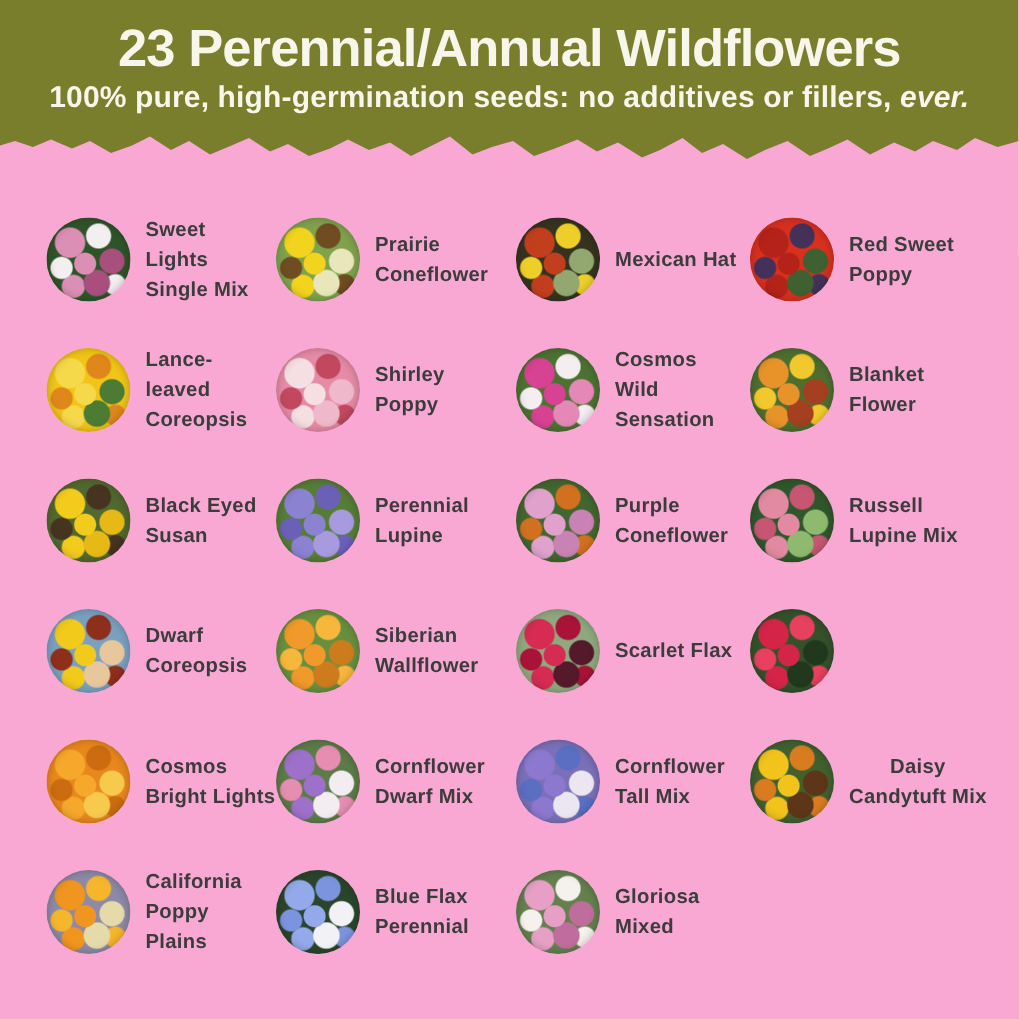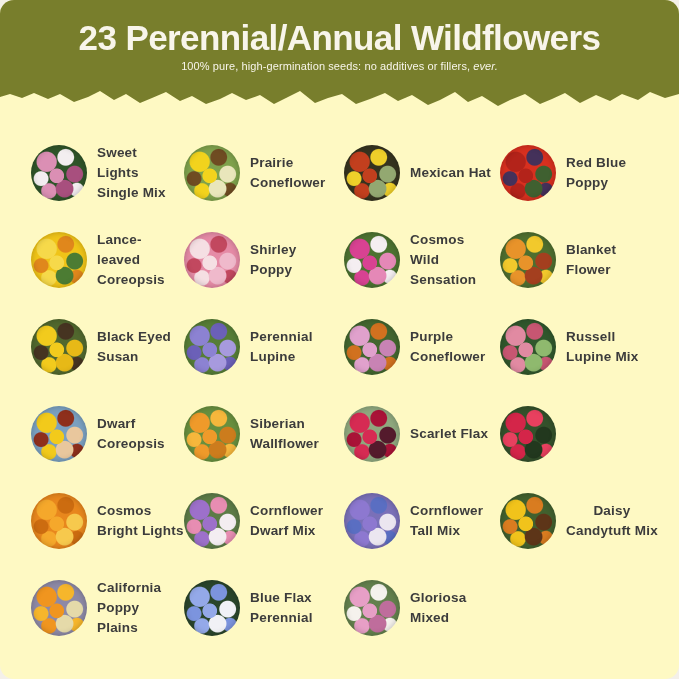--- a/index.html
+++ b/index.html
@@ -1,31 +1,31 @@
 <!DOCTYPE html>
 <html><head>
 <meta charset="utf-8">
 <style>
   html,body{margin:0;padding:0;}
   body{font-family:"Liberation Sans","DejaVu Sans",sans-serif;}
   .page{width:679px;height:679px;overflow:hidden;position:relative;}
   .hero{height:86px;text-align:center;display:flex;flex-direction:column;justify-content:center;}
   .hero h1{margin:6px 0 3px;font-size:35px;font-weight:800;letter-spacing:-0.6px;line-height:1.05;}
-  .hero p{margin:0;font-size:11px;font-weight:400;letter-spacing:0.1px;}
+  .hero p{margin:0;font-size:20px;font-weight:700;letter-spacing:0.1px;}
   .hero p em{font-style:italic;}
   .torn{display:block;width:679px;height:24px;margin-top:-1px;}
   .grid{display:grid;grid-template-columns:153px 160px 156px 170px;row-gap:31px;padding:36px 0 0 31px;}
   .item{display:flex;align-items:center;gap:10px;height:56px;}
   .circle{width:56px;height:56px;min-width:56px;border-radius:50%;background-size:cover;box-shadow:inset 0 0 6px rgba(0,0,0,0.25);}
   .label{font-size:13.5px;font-weight:bold;line-height:20px;letter-spacing:0.2px;}
 </style>
 </head>
 <body style="background: rgb(244, 240, 233);">
 
-<div class="page" style="background: #fef9c3; border-radius: 14px;">
+<div class="page" style="background: #f9a8d4;">
   <header class="hero" style="background: rgb(120, 126, 44); color: rgb(248, 245, 234);">
     <h1>23 Perennial/Annual Wildflowers</h1>
     <p><span>100% pure, high-germination seeds: no additives or fillers, </span><em>ever.</em></p>
   </header>
   <svg class="torn" viewBox="0 0 679 24" preserveAspectRatio="none" aria-hidden="true">
     <polygon points="0,0 679,0 679,9 665,13 650,7 638,15 622,9 610,16 596,10 580,18 565,8 552,14 540,19 525,9 510,15 498,21 482,11 468,17 455,7 440,15 428,20 412,10 398,16 385,8 370,14 356,19 342,9 328,13 315,18 300,6 288,12 274,19 260,10 246,15 232,8 220,14 206,19 192,11 180,16 166,7 152,13 140,18 126,9 114,15 100,6 88,12 74,17 60,9 48,14 34,8 22,13 10,9 0,12" fill="#787e2c"></polygon>
   </svg>
   <main class="grid">
       <div class="item">
         <span class="circle" style="background-image: radial-gradient(circle at 28% 30%, rgb(219, 143, 180) 0px, rgb(219, 143, 180) 17%, transparent 19%), radial-gradient(circle at 62% 22%, rgb(243, 238, 240) 0px, rgb(243, 238, 240) 14%, transparent 16%), radial-gradient(circle at 78% 52%, rgb(168, 79, 126) 0px, rgb(168, 79, 126) 15%, transparent 17%), radial-gradient(circle at 46% 55%, rgb(219, 143, 180) 0px, rgb(219, 143, 180) 16%, transparent 18%), radial-gradient(circle at 18% 60%, rgb(243, 238, 240) 0px, rgb(243, 238, 240) 12%, transparent 14%), radial-gradient(circle at 60% 78%, rgb(168, 79, 126) 0px, rgb(168, 79, 126) 15%, transparent 17%), radial-gradient(circle at 32% 82%, rgb(219, 143, 180) 0px, rgb(219, 143, 180) 12%, transparent 14%), radial-gradient(circle at 82% 80%, rgb(243, 238, 240) 0px, rgb(243, 238, 240) 10%, transparent 12%); background-color: rgb(47, 84, 41);"></span>
@@ -44,21 +44,21 @@
       </div>
       <div class="item">
         <span class="circle" style="background-image: radial-gradient(circle at 28% 30%, rgb(194, 63, 30) 0px, rgb(194, 63, 30) 17%, transparent 19%), radial-gradient(circle at 62% 22%, rgb(238, 207, 42) 0px, rgb(238, 207, 42) 14%, transparent 16%), radial-gradient(circle at 78% 52%, rgb(147, 168, 113) 0px, rgb(147, 168, 113) 15%, transparent 17%), radial-gradient(circle at 46% 55%, rgb(194, 63, 30) 0px, rgb(194, 63, 30) 16%, transparent 18%), radial-gradient(circle at 18% 60%, rgb(238, 207, 42) 0px, rgb(238, 207, 42) 12%, transparent 14%), radial-gradient(circle at 60% 78%, rgb(147, 168, 113) 0px, rgb(147, 168, 113) 15%, transparent 17%), radial-gradient(circle at 32% 82%, rgb(194, 63, 30) 0px, rgb(194, 63, 30) 12%, transparent 14%), radial-gradient(circle at 82% 80%, rgb(238, 207, 42) 0px, rgb(238, 207, 42) 10%, transparent 12%); background-color: rgb(53, 51, 31);"></span>
         <span class="label" style="color: rgb(60, 60, 60);">
           <div>Mexican Hat</div>
         </span>
       </div>
       <div class="item">
         <span class="circle" style="background-image: radial-gradient(circle at 28% 30%, rgb(179, 35, 26) 0px, rgb(179, 35, 26) 17%, transparent 19%), radial-gradient(circle at 62% 22%, rgb(68, 49, 90) 0px, rgb(68, 49, 90) 14%, transparent 16%), radial-gradient(circle at 78% 52%, rgb(63, 96, 48) 0px, rgb(63, 96, 48) 15%, transparent 17%), radial-gradient(circle at 46% 55%, rgb(179, 35, 26) 0px, rgb(179, 35, 26) 16%, transparent 18%), radial-gradient(circle at 18% 60%, rgb(68, 49, 90) 0px, rgb(68, 49, 90) 12%, transparent 14%), radial-gradient(circle at 60% 78%, rgb(63, 96, 48) 0px, rgb(63, 96, 48) 15%, transparent 17%), radial-gradient(circle at 32% 82%, rgb(179, 35, 26) 0px, rgb(179, 35, 26) 12%, transparent 14%), radial-gradient(circle at 82% 80%, rgb(68, 49, 90) 0px, rgb(68, 49, 90) 10%, transparent 12%); background-color: rgb(216, 48, 31);"></span>
         <span class="label" style="color: rgb(60, 60, 60);">
-          <div>Red Blue</div>
+          <div>Red Sweet</div>
           <div>Poppy</div>
         </span>
       </div>
       <div class="item">
         <span class="circle" style="background-image: radial-gradient(circle at 28% 30%, rgb(246, 217, 74) 0px, rgb(246, 217, 74) 17%, transparent 19%), radial-gradient(circle at 62% 22%, rgb(224, 135, 28) 0px, rgb(224, 135, 28) 14%, transparent 16%), radial-gradient(circle at 78% 52%, rgb(76, 124, 51) 0px, rgb(76, 124, 51) 15%, transparent 17%), radial-gradient(circle at 46% 55%, rgb(246, 217, 74) 0px, rgb(246, 217, 74) 16%, transparent 18%), radial-gradient(circle at 18% 60%, rgb(224, 135, 28) 0px, rgb(224, 135, 28) 12%, transparent 14%), radial-gradient(circle at 60% 78%, rgb(76, 124, 51) 0px, rgb(76, 124, 51) 15%, transparent 17%), radial-gradient(circle at 32% 82%, rgb(246, 217, 74) 0px, rgb(246, 217, 74) 12%, transparent 14%), radial-gradient(circle at 82% 80%, rgb(224, 135, 28) 0px, rgb(224, 135, 28) 10%, transparent 12%); background-color: rgb(240, 196, 24);"></span>
         <span class="label" style="color: rgb(60, 60, 60);">
           <div>Lance-</div>
           <div>leaved</div>
           <div>Coreopsis</div>
         </span>

